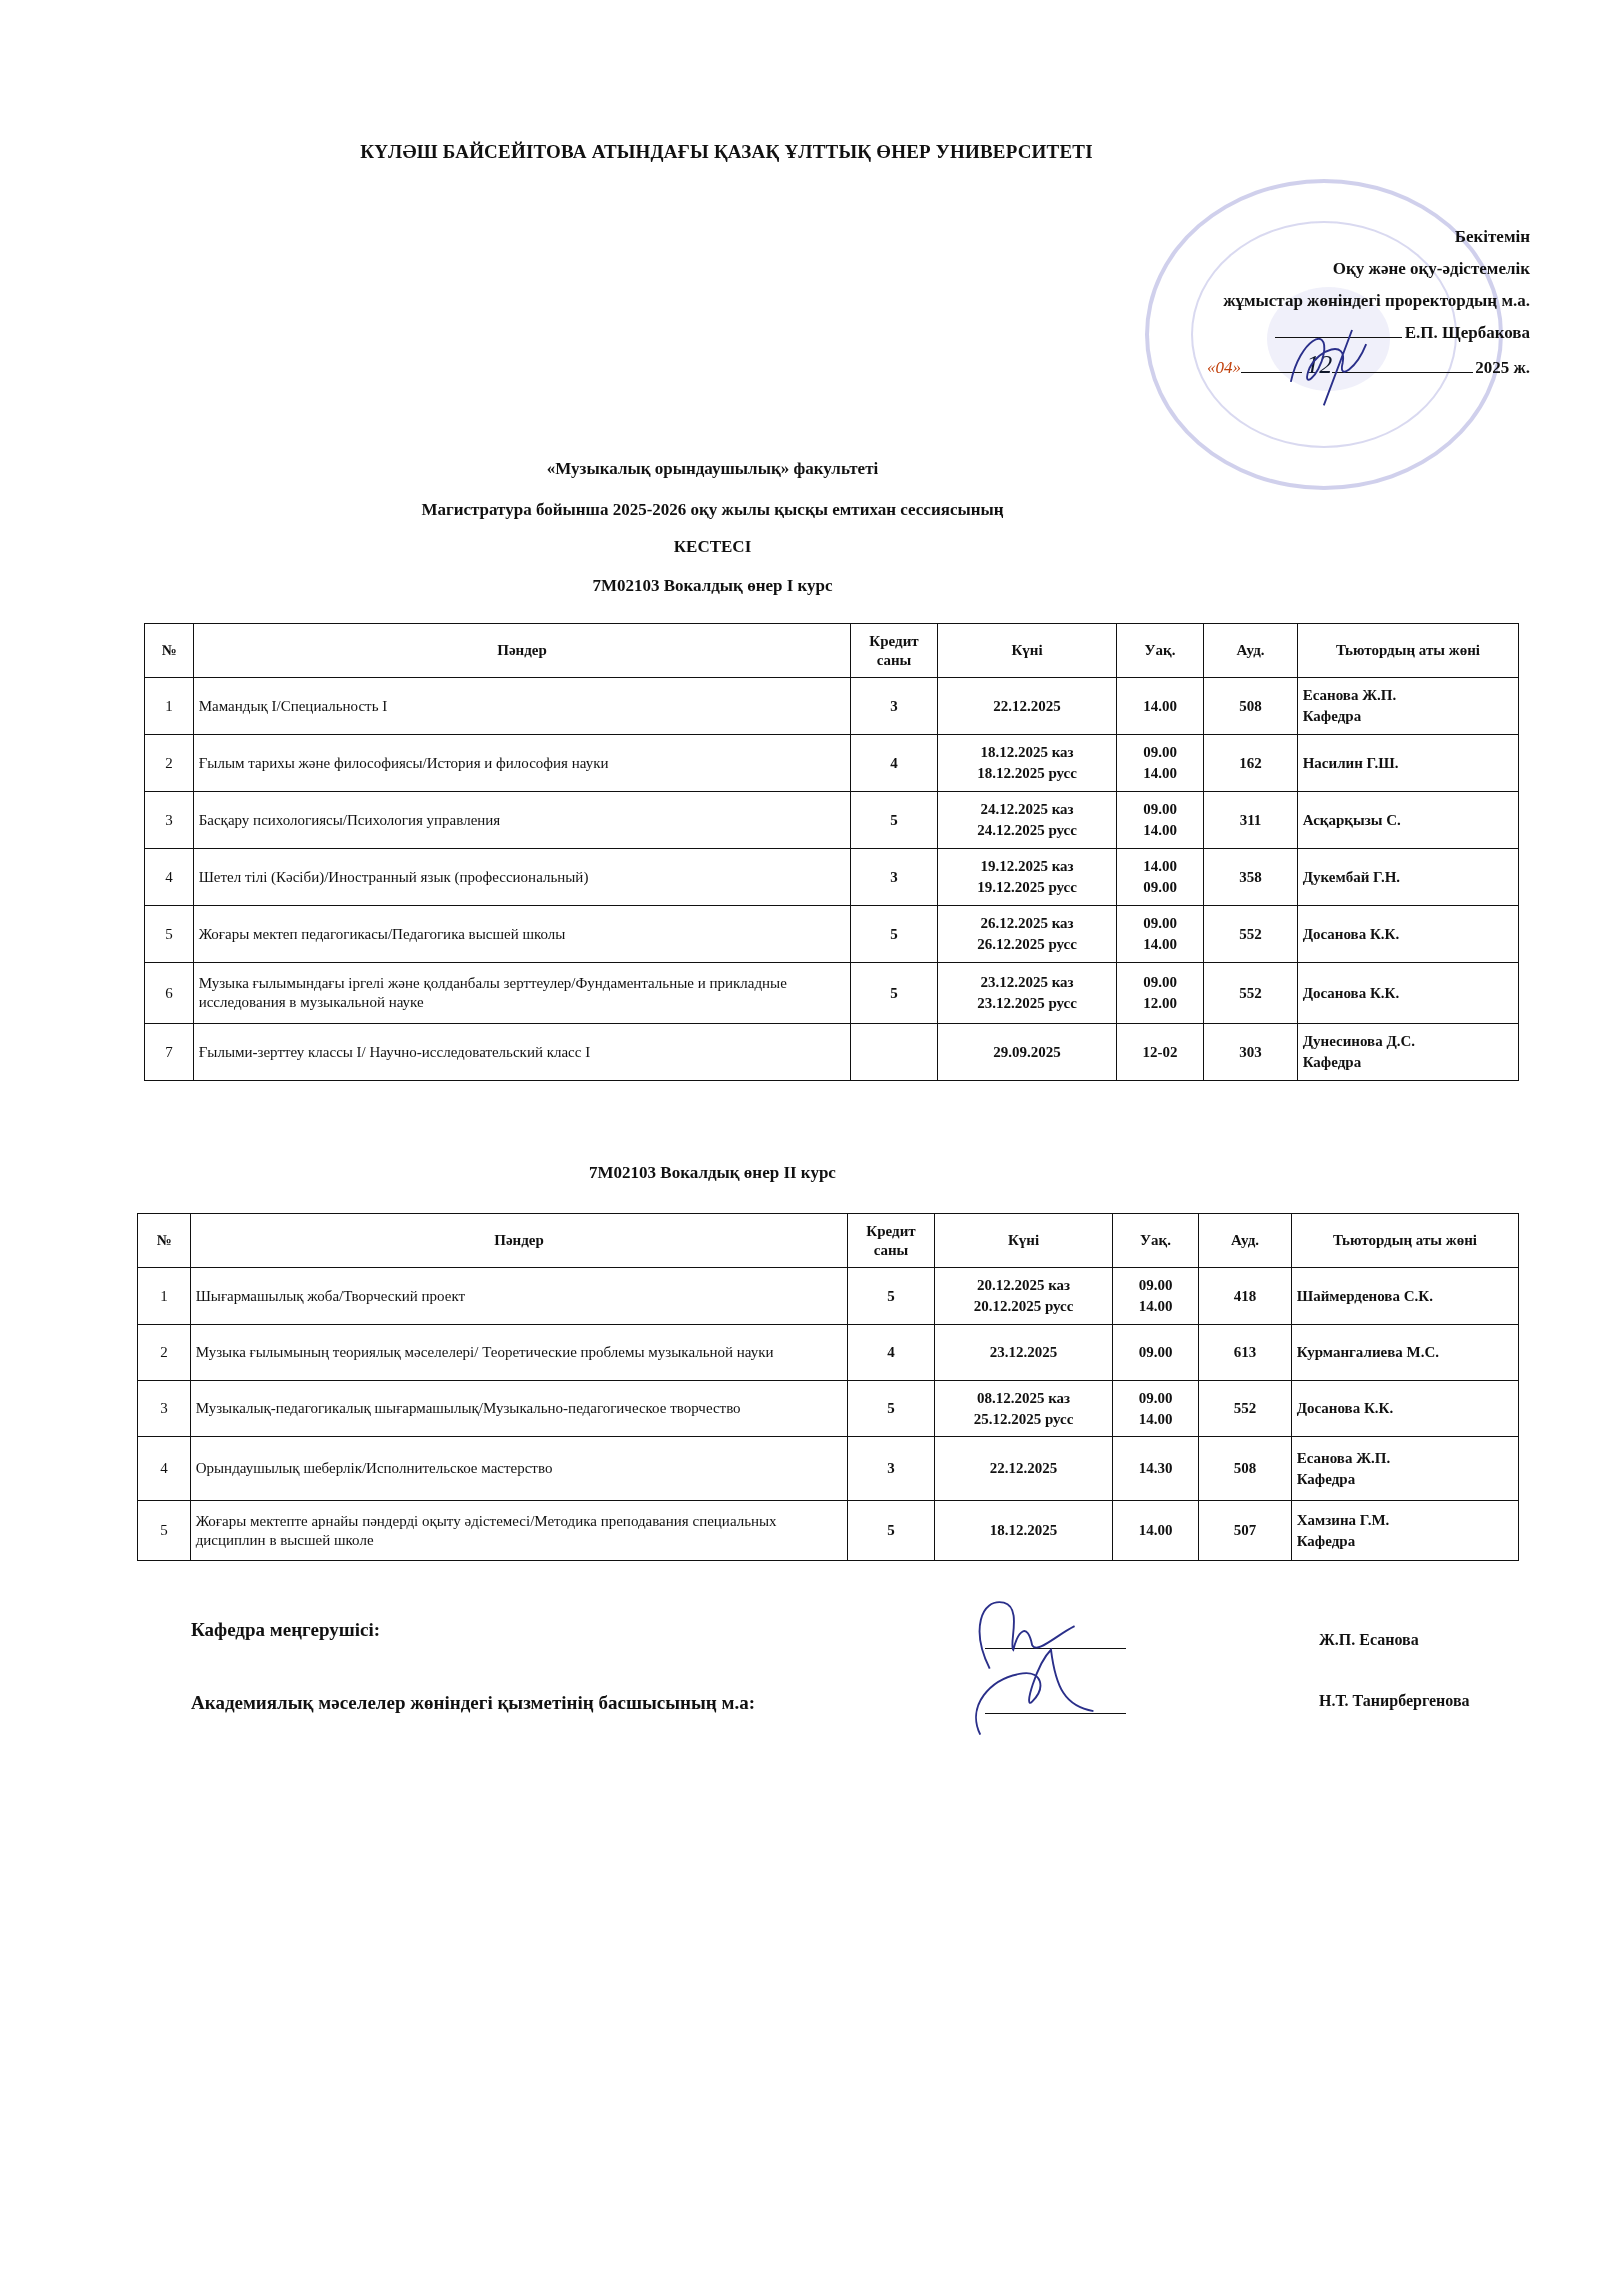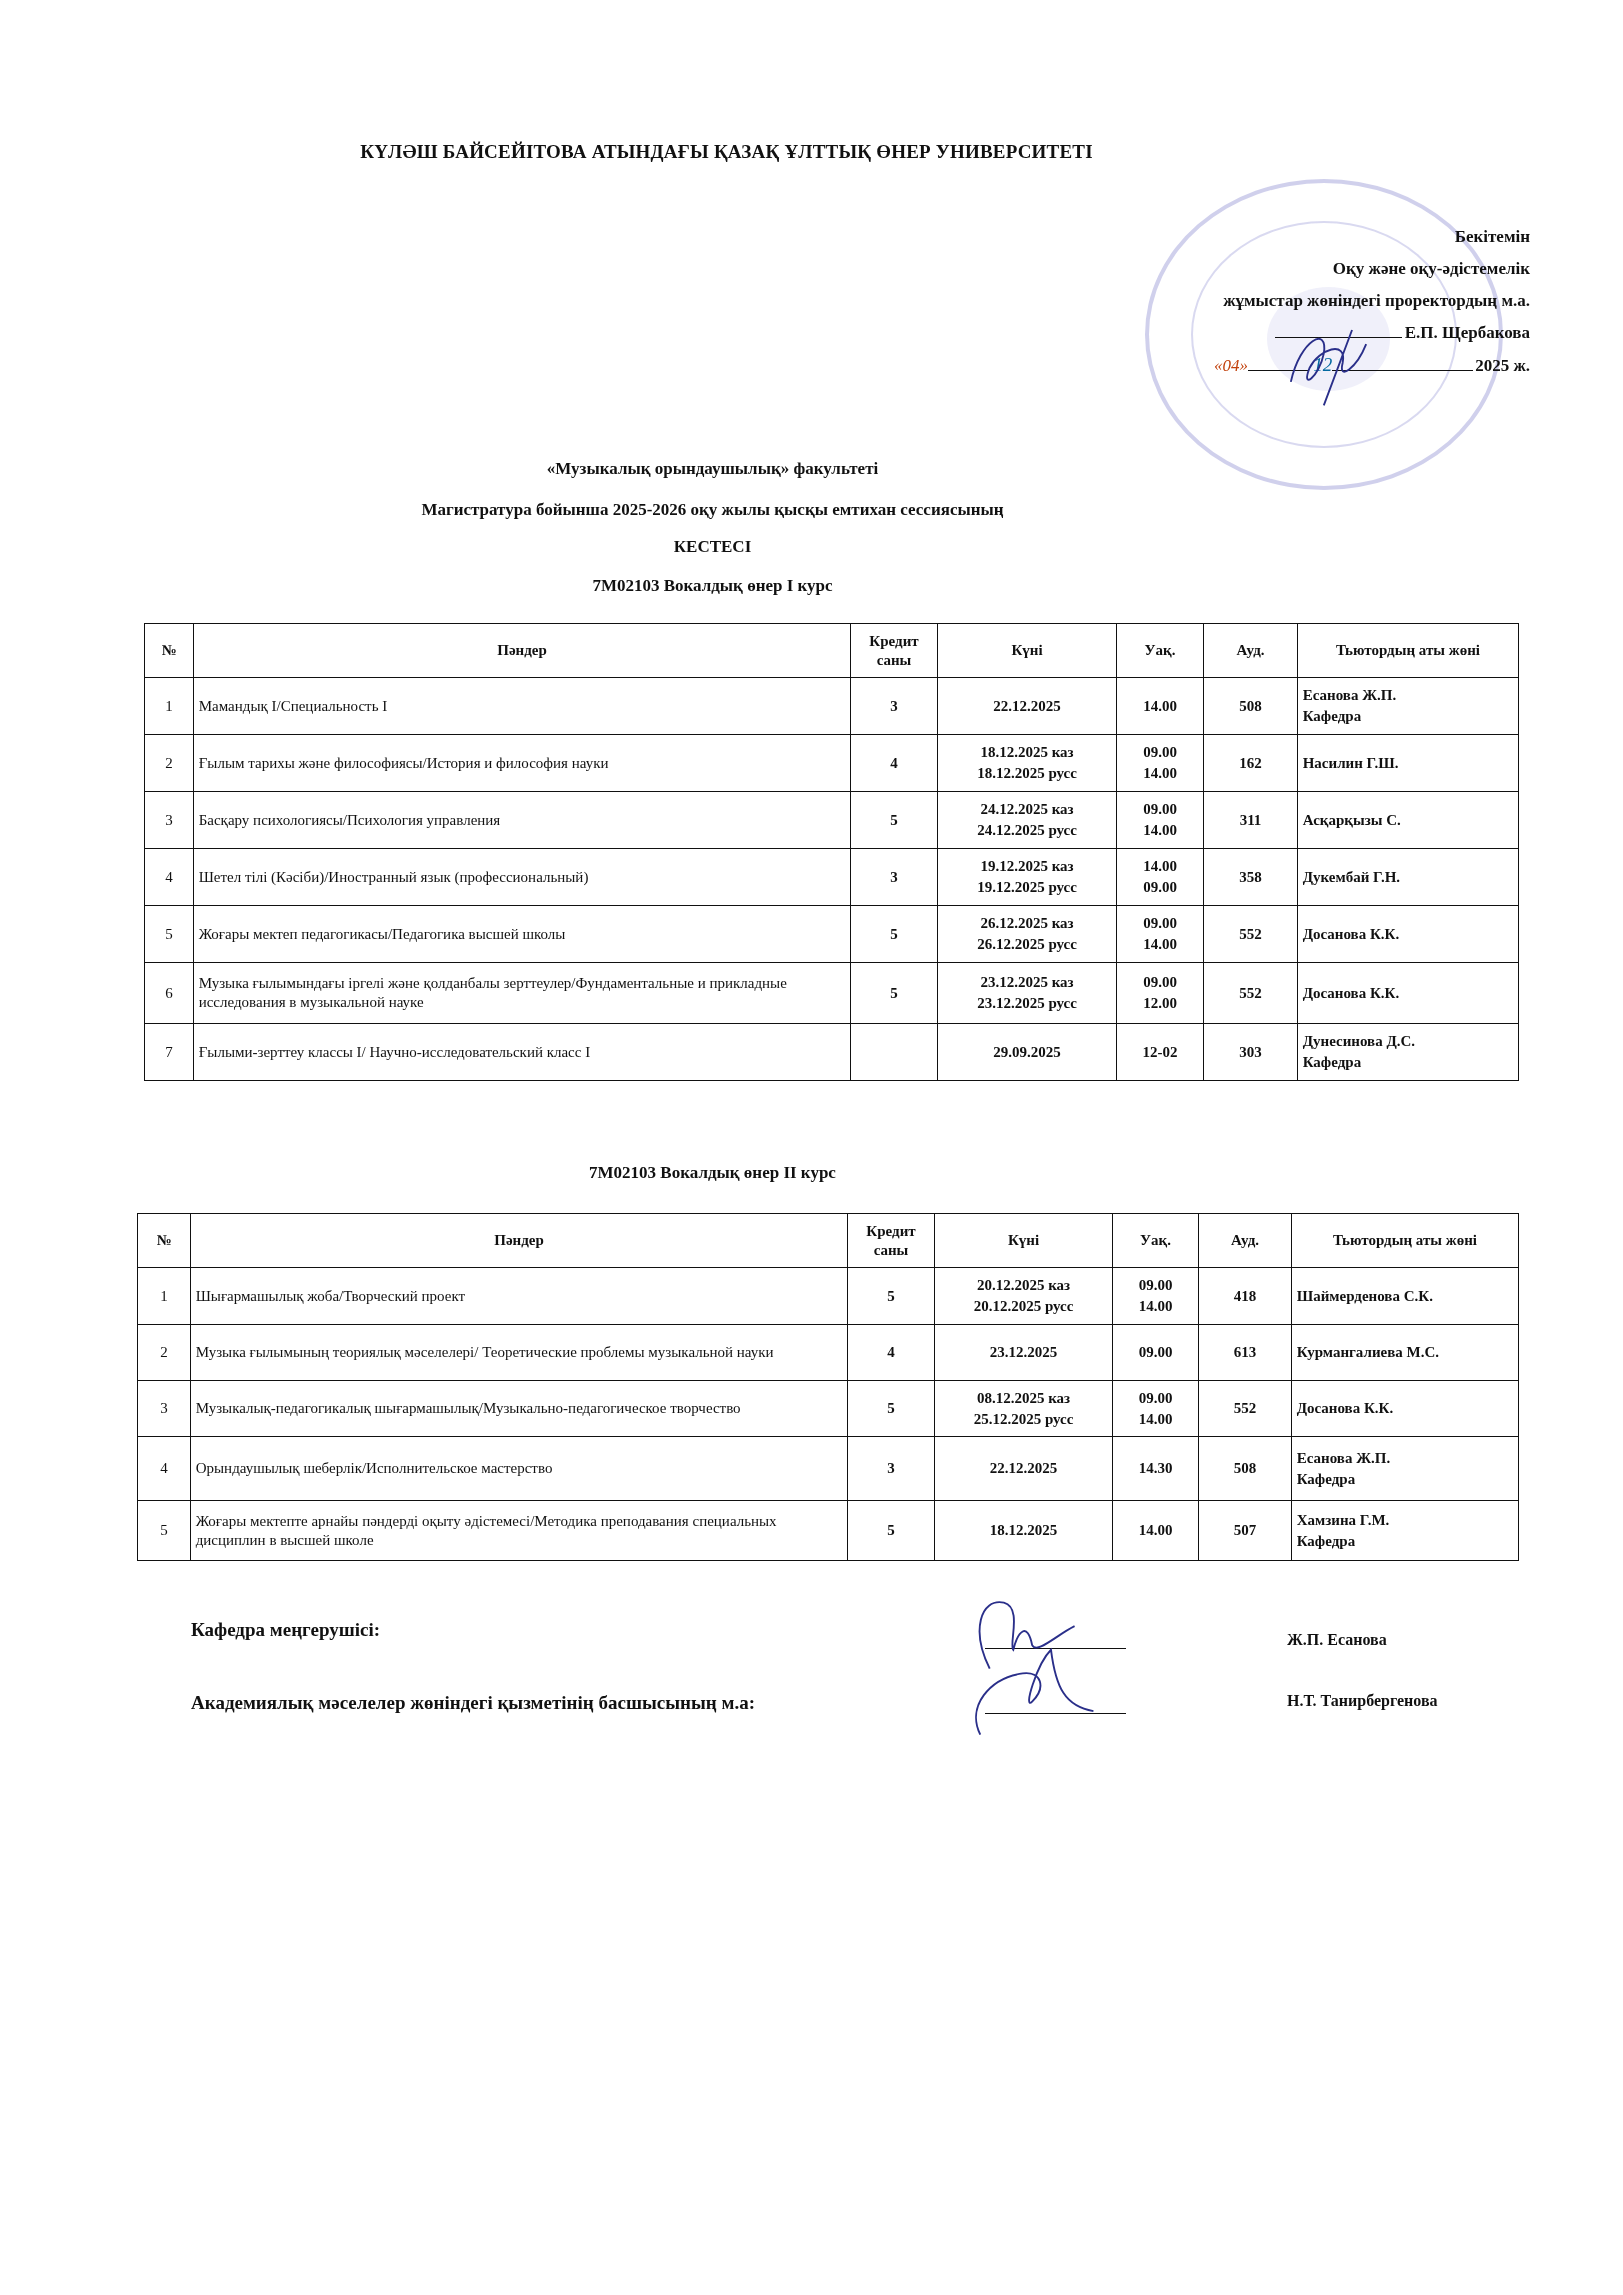--- a/index.html
+++ b/index.html
@@ -22,42 +22,42 @@
   .heading { left:0; width:100%; text-align:center; font-weight:bold; font-size:17px; transform:translateX(-99px); }
   table.sched { position:absolute; border-collapse:collapse; table-layout:fixed; font-size:15px; }
   table.sched td, table.sched th { border:1.4px solid #111; padding:2.8px 4.7px; vertical-align:middle; }
   table.sched th { font-weight:bold; text-align:center; line-height:19px; }
   td.num { text-align:center; }
   td.subj { text-align:left; line-height:19px; }
   td.c { text-align:center; font-weight:bold; line-height:21px; }
   td.tutor { text-align:left; font-weight:bold; line-height:21px; }
   .ml { display:block; }
   .footer-label { font-weight:bold; font-size:19px; }
-  .footer-name { font-weight:bold; font-size:16px; }
+  .footer-name { font-weight:bold; font-size:16px;margin-left:32px; }
   .pen { stroke:#2a2f8a; fill:none; stroke-width:4; }
 </style>
 </head>
 <body>
 
 <div class="abs uni-title">КҮЛӘШ БАЙСЕЙІТОВА АТЫНДАҒЫ ҚАЗАҚ ҰЛТТЫҚ ӨНЕР УНИВЕРСИТЕТІ</div>
 
 <div class="abs stamp">
   <div class="stamp-inner"></div>
 </div>
 
 <div class="abs approve">
   <span class="line">Бекітемін</span>
   <span class="line">Оқу және оқу-әдістемелік</span>
   <span class="line">жұмыстар жөніндегі проректордың м.а.</span>
   <span class="line">
     <span class="sig-line"></span><span>Е.П. Щербакова</span>
   </span>
   <span class="line">
     <span style="font-style:italic;font-weight:normal;color:#c2410c;">«04»</span><span class="sig-line-sm"></span>
-    <span style="font-style:italic;font-weight:normal;color:#0369a1;font-size:19px;">12</span><span class="sig-line-md"></span><span>2025 ж.</span>
+    <span style="font-style:italic;font-weight:normal;color:#0f172a;font-size:26px;">12</span><span class="sig-line-md"></span><span>2025 ж.</span>
   </span>
 </div>
 
 <svg class="abs" style="left:1272px;top:311px;" width="113" height="104" viewBox="0 0 240 220">
   <path class="pen" d="M40 150 C60 60, 120 30, 110 90 C100 140, 60 170, 80 120 C100 80, 160 60, 150 110 C140 150, 180 120, 200 70 M170 40 L110 200"></path>
 </svg>
 
 <div class="abs heading" style="top:459px;">«Музыкалық орындаушылық» факультеті</div>
 <div class="abs heading" style="top:500px;">Магистратура  бойынша 2025-2026 оқу жылы қысқы емтихан сессиясының</div>
 <div class="abs heading" style="top:537px;">КЕСТЕСІ</div>

